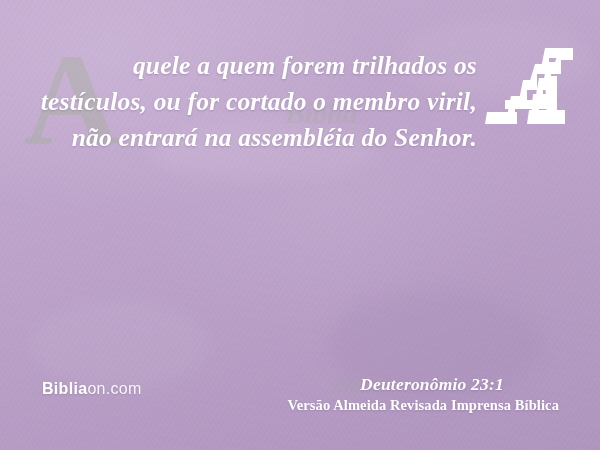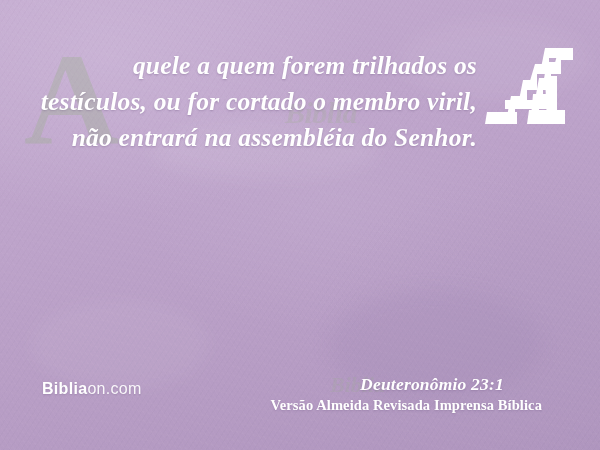--- a/index.html
+++ b/index.html
@@ -160,21 +160,21 @@
     font-weight: 700;
     font-size: 17.5px;
     color: #ffffff;
     letter-spacing: 0.2px;
     white-space: nowrap;
     text-shadow: 0 1px 2px rgba(110,85,128,0.32);
   }
 
   .version {
     position: absolute;
-    right: 58px;
+    right: 41px;
     top: 23px;
     font-family: "Liberation Serif", serif;
     font-weight: 700;
     font-size: 14.5px;
     color: #ffffff;
     letter-spacing: 0.1px;
     white-space: nowrap;
     text-shadow: 0 1px 2px rgba(110,85,128,0.30);
   }
 </style>

